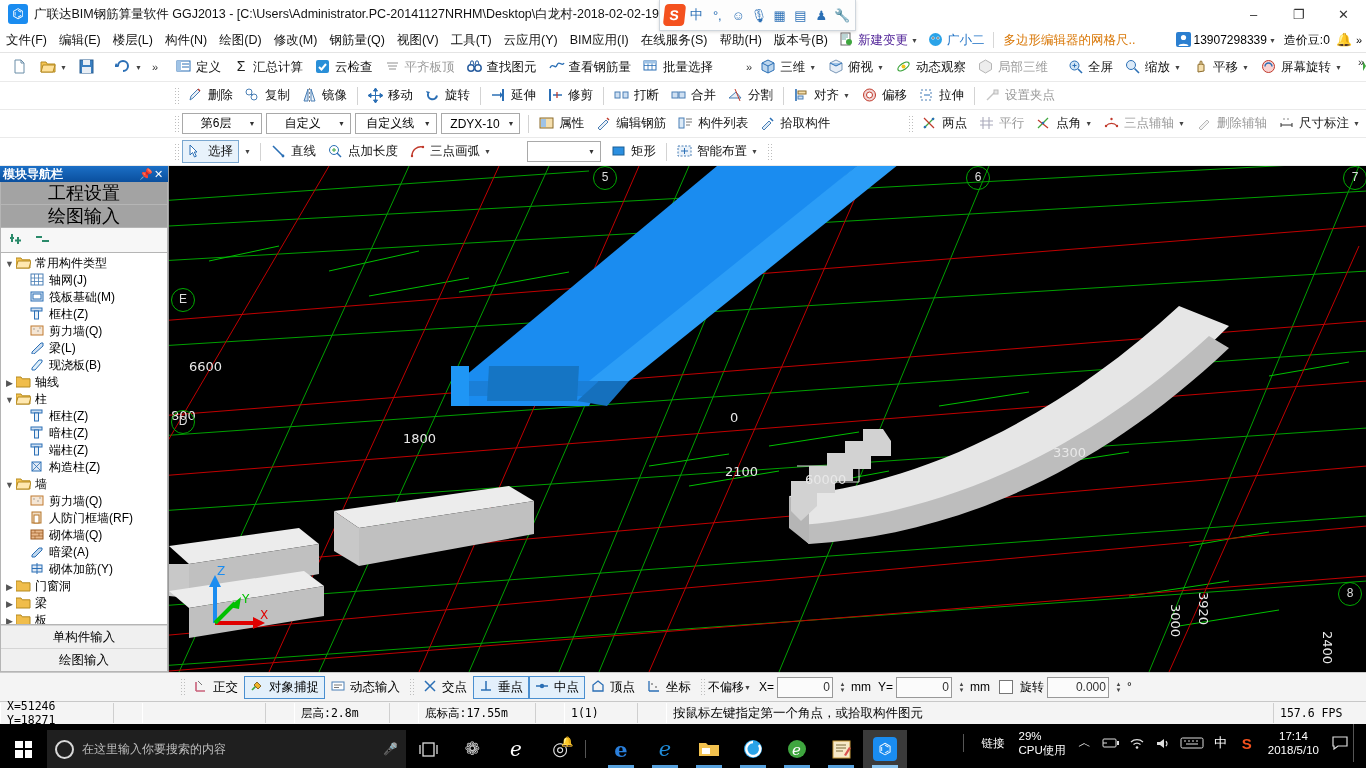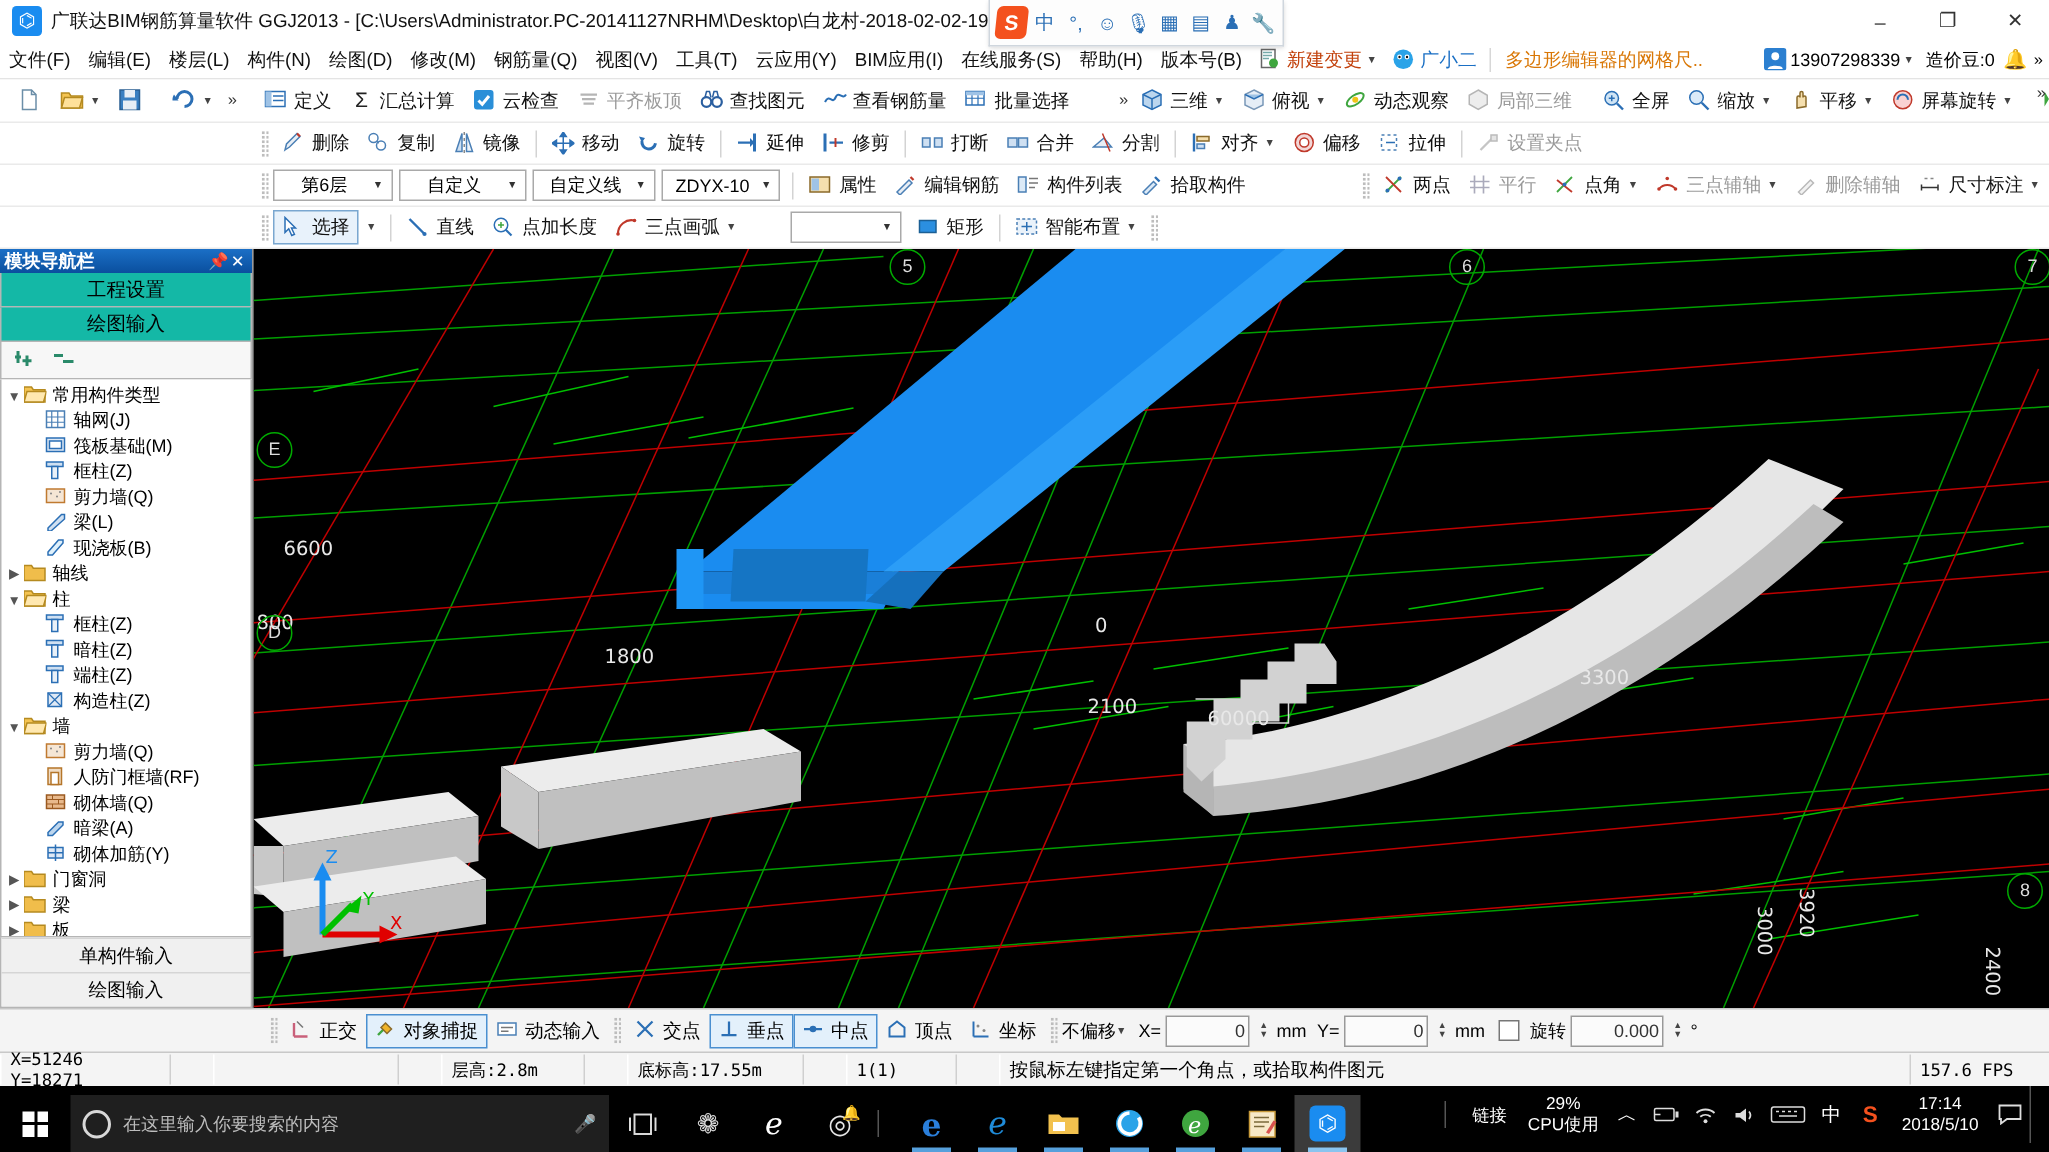--- a/index.html
+++ b/index.html
@@ -27,21 +27,21 @@
   .ime-logo{width:22px;height:22px;background:#f4511e;color:#fff;font-weight:bold;font-size:14px;
     border-radius:4px;text-align:center;line-height:22px;transform:skewX(-6deg);}
   .ime-item{font-size:13px;color:#2b6fb5;width:19px;text-align:center;}
 
   
   .menubar{height:24px;background:#ffffff;display:flex;align-items:center;position:relative;
     border-bottom:1px solid #e4e4e4;}
   .menu-item{padding:2px 6px;font-size:12.5px;color:#111;white-space:nowrap;}
   .menu-sep{width:1px;height:16px;background:#d7d7d7;margin:0 4px;}
   .mb-btn{display:flex;align-items:center;gap:3px;padding:1px 5px;white-space:nowrap;font-size:12.5px;}
-  .mb-link{color:#c2410c;}
+  .mb-link{color:#4c1d95;}
   .tiny-caret{font-size:7px;color:#444;}
   .mb-orange{color:#d97706;}
   .mb-blue{color:#1a6fc4;}
   .menu-right{position:absolute;right:4px;top:0;height:24px;display:flex;align-items:center;gap:2px;}
 
   
   .tbrow{height:27px;background:#ffffff;display:flex;align-items:center;border-bottom:1px solid #eaeaea;
     position:relative;}
   .tbrow.r1{height:28px;}
   .tbtn{display:flex;align-items:center;gap:4px;padding:2px 5px;white-space:nowrap;font-size:12.5px;color:#111;
@@ -62,22 +62,22 @@
   .selbox{border:1px solid #7aa7d0;background:#e8f2fb;}
 
   
   .main{display:flex;height:506px;}
   
   .sidebar{width:168px;background:#f0f0f0;border-right:1px solid #9a9a9a;display:flex;flex-direction:column;}
   .panel-title{height:16px;background:linear-gradient(#1b6fc6,#0a4f9e);color:#fff;display:flex;align-items:center;
     padding:0 3px;font-size:12px;font-weight:bold;}
   .panel-title .pt-txt{flex:1;}
   .panel-title .pt-ico{width:13px;text-align:center;font-size:11px;}
-  .sb-bigbtn{height:22px;background:#14b8a6;border:1px solid #b5b5b5;border-top:none;
-    display:flex;align-items:center;justify-content:center;font-size:13px;}
+  .sb-bigbtn{height:22px;background:#a3a3a3;border:1px solid #b5b5b5;border-top:none;
+    display:flex;align-items:center;justify-content:center;font-size:18px;}
   .sb-tools{height:24px;border:1px solid #b5b5b5;border-top:none;background:#f7f7f7;display:flex;align-items:center;gap:8px;padding-left:8px;}
   .tree{flex:1;background:#fff;border:1px solid #b5b5b5;border-top:none;margin:0;overflow:hidden;
     font-size:12px;padding-top:2px;}
   .tnode{display:flex;align-items:center;height:17px;white-space:nowrap;padding-left:2px;}
   .tw{width:13px;text-align:center;font-size:9px;color:#555;flex:none;}
   .tico{width:16px;height:15px;flex:none;margin-right:3px;position:relative;}
   .tlabel{font-size:12px;color:#000;}
   .sb-foot{border:1px solid #b5b5b5;border-top:none;}
   .sb-foot div{height:22px;display:flex;align-items:center;justify-content:center;font-size:12.5px;
     background:#f0f0f0;border-top:1px solid #d5d5d5;}
@@ -114,21 +114,21 @@
   .searchbox{width:343px;height:38px;background:#1f1f1f;display:flex;align-items:center;padding:0 8px;
     color:#bdbdbd;font-size:12px;gap:8px;}
   .circ{width:15px;height:15px;border:2px solid #d8d8d8;border-radius:50%;flex:none;}
   .tbicon{width:44px;height:38px;display:flex;align-items:center;justify-content:center;position:relative;}
   .tbicon .und{position:absolute;bottom:0;left:9px;width:26px;height:3px;background:#56a0dc;}
   .tbicon.active{background:#3b3b3b;}
   .tray{position:absolute;right:0;top:0;height:38px;display:flex;align-items:center;color:#fff;font-size:11.5px;}
   .tray-ico{width:26px;height:38px;display:flex;align-items:center;justify-content:center;font-size:13px;}
   .clock{display:flex;flex-direction:column;align-items:center;justify-content:center;line-height:14px;
     font-size:11.5px;padding:0 8px;}
-  .cpu{display:flex;flex-direction:column;align-items:center;justify-content:center;line-height:14px;
+  .cpu{display:flex;flex-direction:column;align-items:flex-start;justify-content:center;line-height:14px;
     font-size:11.5px;padding:0 6px;}
   .showdesk{width:12px;height:38px;border-left:1px solid #555;}
 </style>
 </head>
 <body>
 
 <div class="app">
 
   <div class="titlebar">
     <div class="title-icon">⌬</div>

